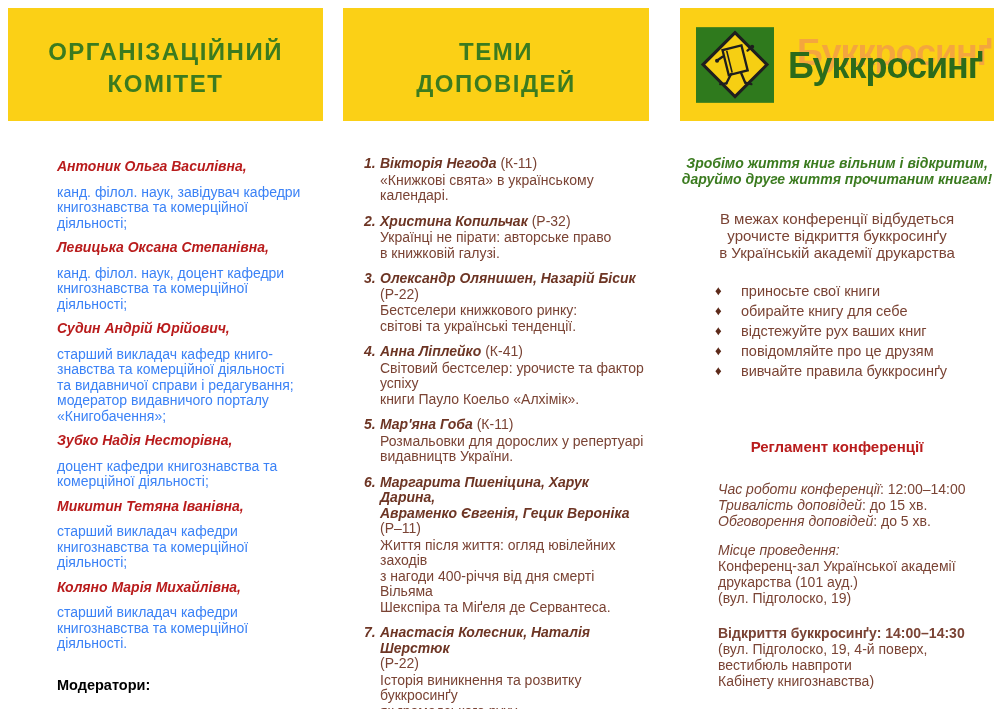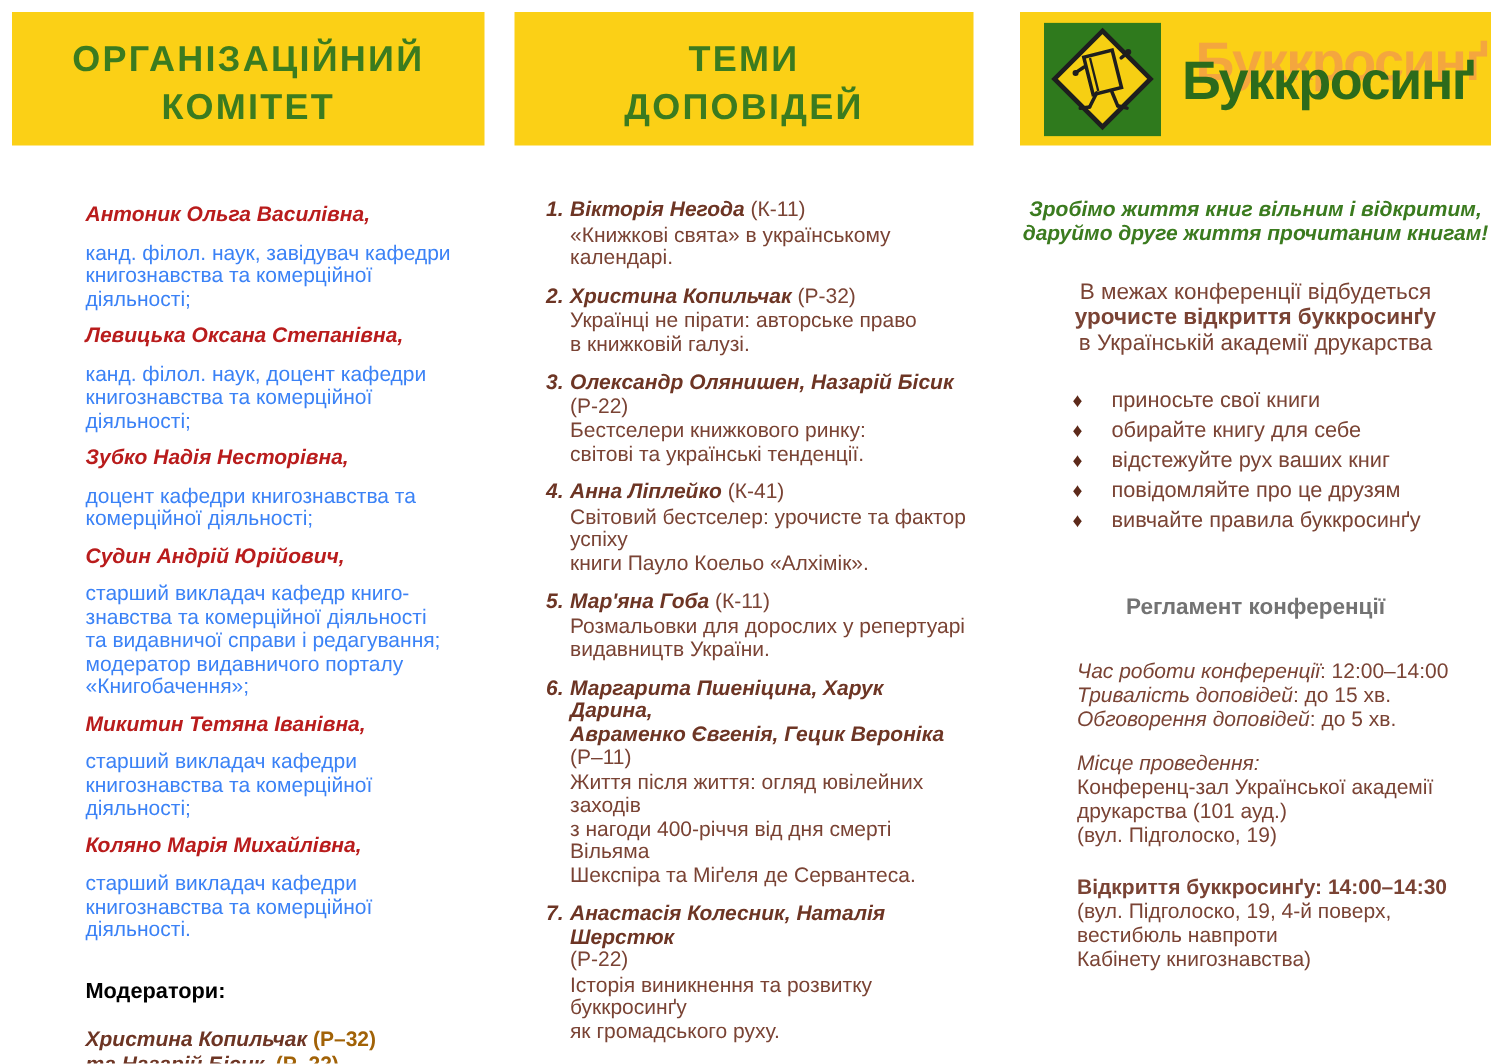--- a/index.html
+++ b/index.html
@@ -5,21 +5,21 @@
   html,body{margin:0;padding:0;}
   body{
     width:1002px;height:709px;background:#ffffff;position:relative;overflow:hidden;
     font-family:"Liberation Sans", sans-serif;color:#7a4334;
   }
   .panel{position:absolute;top:8px;}
   #panel-committee{left:8px;width:315px;}
   #panel-topics{left:343px;width:306px;}
   #panel-bookcrossing{left:680px;width:314px;}
 
-  .band{height:89px;background:#FBD016;display:flex;align-items:center;justify-content:center;}
+  .band{height:113px;background:#FBD016;display:flex;align-items:center;justify-content:center;}
   .band-title{
     color:#3B7B1F;font-weight:bold;font-size:24px;line-height:32px;letter-spacing:1.5px;
     text-align:center;white-space:pre-line;padding-top:6px;
   }
 
   
   #band-logo{justify-content:flex-start;align-items:center;padding-left:16px;box-sizing:border-box;}
   .logo-box{width:78px;height:76px;flex:0 0 auto;}
   .wordmark{
     margin-left:14px;margin-top:2px;
@@ -44,25 +44,25 @@
   .topic-num{position:absolute;left:-1px;top:0;font-weight:bold;font-style:italic;color:#6D3524;}
   .topic-name{font-weight:bold;font-style:italic;color:#6D3524;white-space:pre-line;}
   .topic-code{color:#7a4334;white-space:pre-line;}
   .topic-desc{color:#7a4334;white-space:pre-line;margin-top:1px;}
 
   
   .bc-body{font-size:14px;line-height:16px;}
   .motto{margin-top:34px;text-align:center;color:#3B7B1F;font-weight:bold;font-style:italic;
          font-size:14px;line-height:16px;white-space:pre-line;}
   .intro{margin-top:23px;text-align:center;font-size:15px;line-height:17px;color:#7a4334;}
-  .intro .bold{font-weight:bold;}
+  .intro .bold{font-weight:normal;}
   .rules{margin-top:22px;padding-left:35px;}
   .rule{display:flex;margin-bottom:4px;font-size:14.5px;line-height:16px;}
   .rule-bullet{color:#5d2a1a;width:26px;flex:0 0 auto;font-size:13px;}
-  .reglament-heading{margin-top:42px;text-align:center;color:#737373;font-weight:bold;font-size:15px;}
+  .reglament-heading{margin-top:60px;text-align:center;color:#b91c1c;font-weight:bold;font-size:15px;}
   .schedule{margin-top:26px;margin-left:38px;}
   .sched-line{margin-bottom:0;}
   .sched-label{font-style:italic;}
   .venue{margin-top:13px;margin-left:38px;}
   .venue-label{font-style:italic;}
   .venue-lines{white-space:pre-line;}
   .opening{margin-top:19px;margin-left:38px;}
   .opening-heading{font-weight:bold;}
   .opening-lines{white-space:pre-line;}
 </style>
@@ -79,31 +79,31 @@
       <div class="member-name">Антоник Ольга Василівна,</div>
       <div class="member-desc">канд. філол. наук, завідувач кафедри
 книгознавства та комерційної діяльності;</div>
     </div>
     <div class="member">
       <div class="member-name">Левицька Оксана Степанівна,</div>
       <div class="member-desc">канд. філол. наук, доцент кафедри
 книгознавства та комерційної діяльності;</div>
     </div>
     <div class="member">
-      <div class="member-name">Зубко Надія Несторівна,</div>
-      <div class="member-desc">доцент кафедри книгознавства та
-комерційної діяльності;</div>
-    </div>
-    <div class="member">
       <div class="member-name">Судин Андрій Юрійович,</div>
       <div class="member-desc">старший викладач кафедр книго-
 знавства та комерційної діяльності
 та видавничої справи і редагування;
 модератор видавничого порталу
 «Книгобачення»;</div>
+    </div>
+    <div class="member">
+      <div class="member-name">Зубко Надія Несторівна,</div>
+      <div class="member-desc">доцент кафедри книгознавства та
+комерційної діяльності;</div>
     </div>
     <div class="member">
       <div class="member-name">Микитин Тетяна Іванівна,</div>
       <div class="member-desc">старший викладач кафедри
 книгознавства та комерційної діяльності;</div>
     </div>
     <div class="member">
       <div class="member-name">Коляно Марія Михайлівна,</div>
       <div class="member-desc">старший викладач кафедри
 книгознавства та комерційної діяльності.</div>

